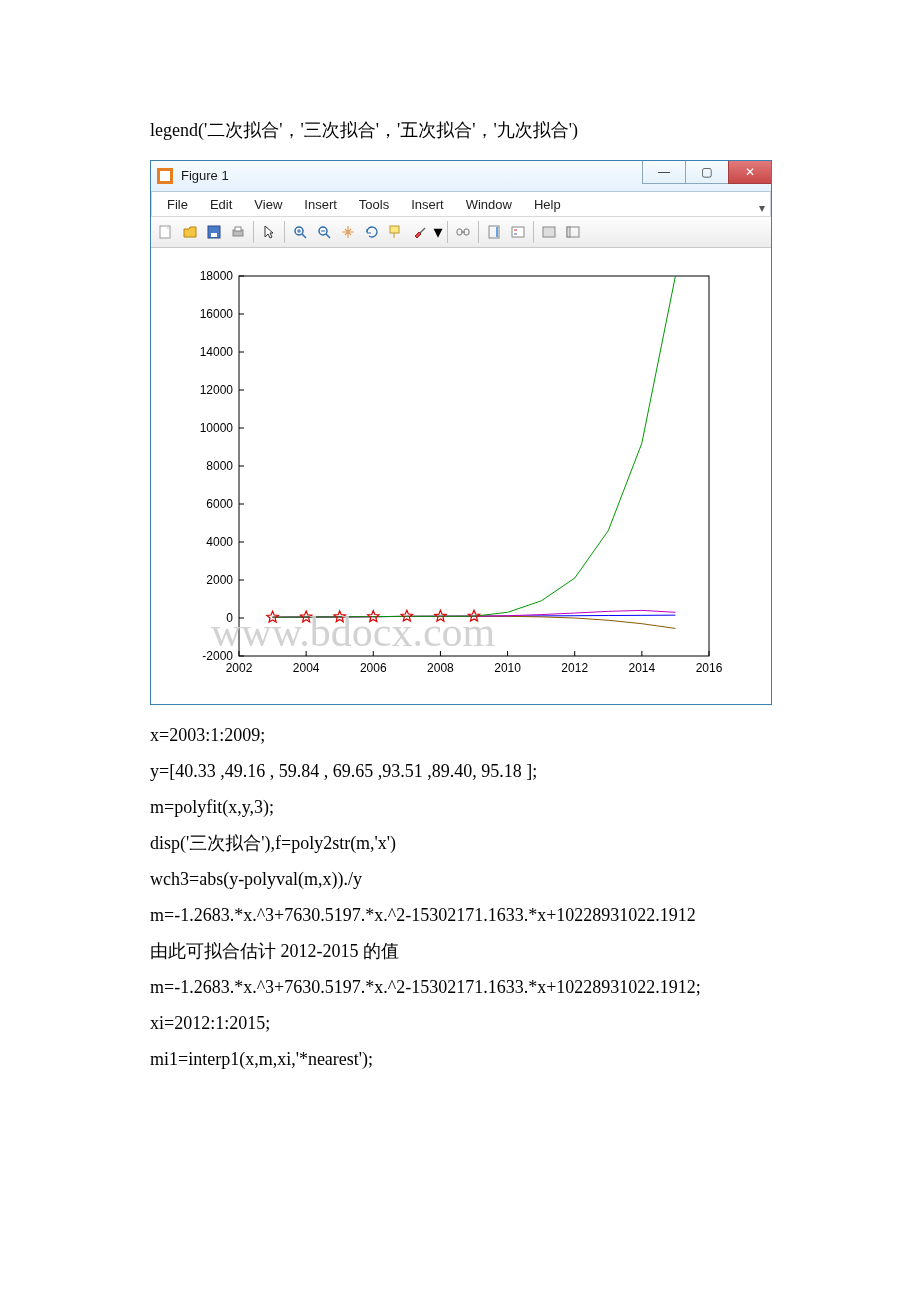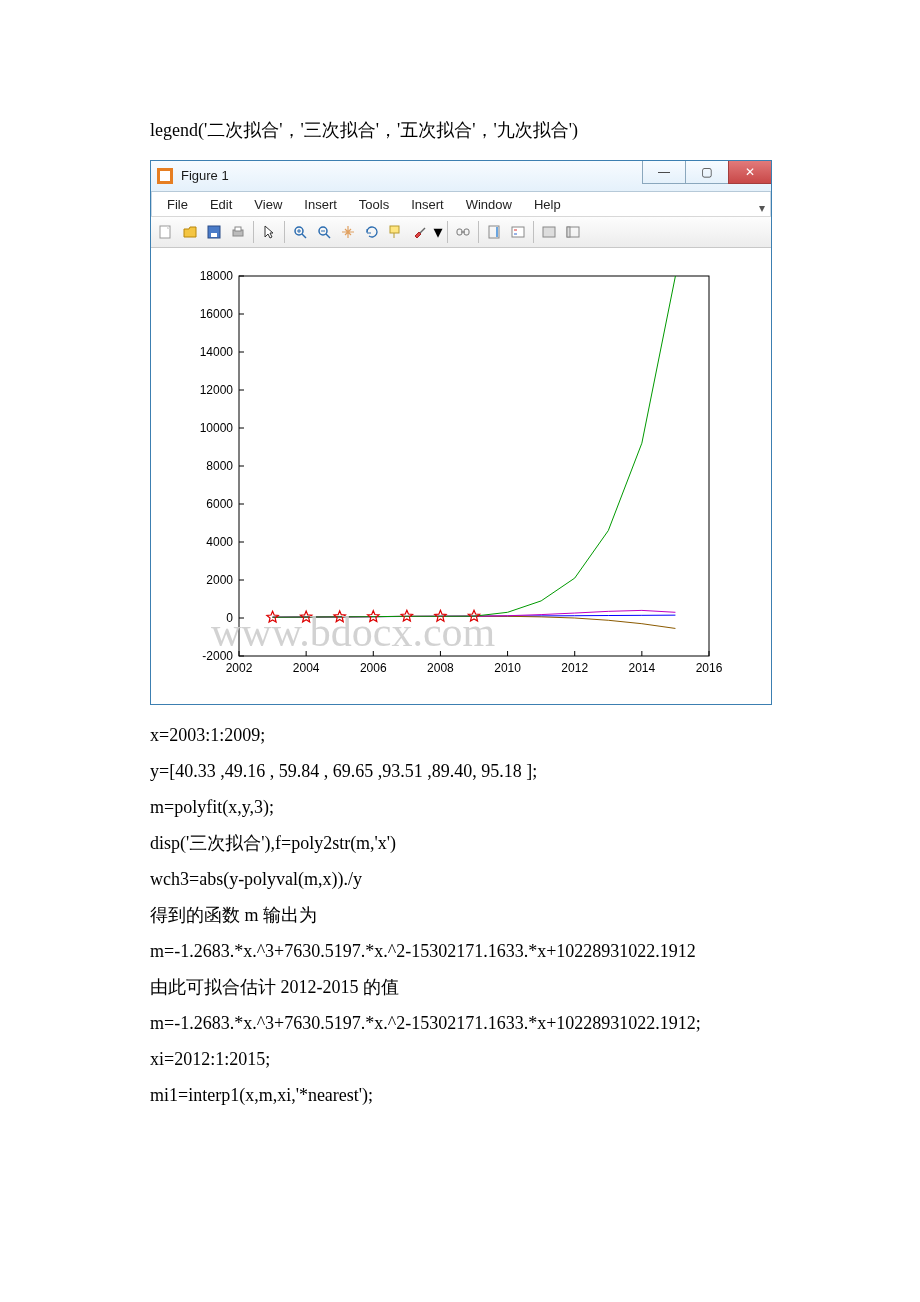--- a/index.html
+++ b/index.html
@@ -319,20 +319,19 @@
         </svg>
       <div class="watermark-text">www.bdocx.com</div>
     </div>
   </div>
 
   <div class="code-line">x=2003:1:2009;</div>
   <div class="code-line">y=[40.33 ,49.16 , 59.84 , 69.65 ,93.51 ,89.40, 95.18 ];</div>
   <div class="code-line">m=polyfit(x,y,3);</div>
   <div class="code-line">disp('三次拟合'),f=poly2str(m,'x')</div>
   <div class="code-line">wch3=abs(y-polyval(m,x))./y</div>
-  <div class="code-line">得到的函数 m 输出为</div>
   <div class="code-line">m=-1.2683.*x.^3+7630.5197.*x.^2-15302171.1633.*x+10228931022.1912</div>
   <div class="code-line">由此可拟合估计 2012-2015 的值</div>
   <div class="code-line">m=-1.2683.*x.^3+7630.5197.*x.^2-15302171.1633.*x+10228931022.1912;</div>
   <div class="code-line">xi=2012:1:2015;</div>
   <div class="code-line">mi1=interp1(x,m,xi,'*nearest');</div>
 
 </div>
 
 </body></html>

